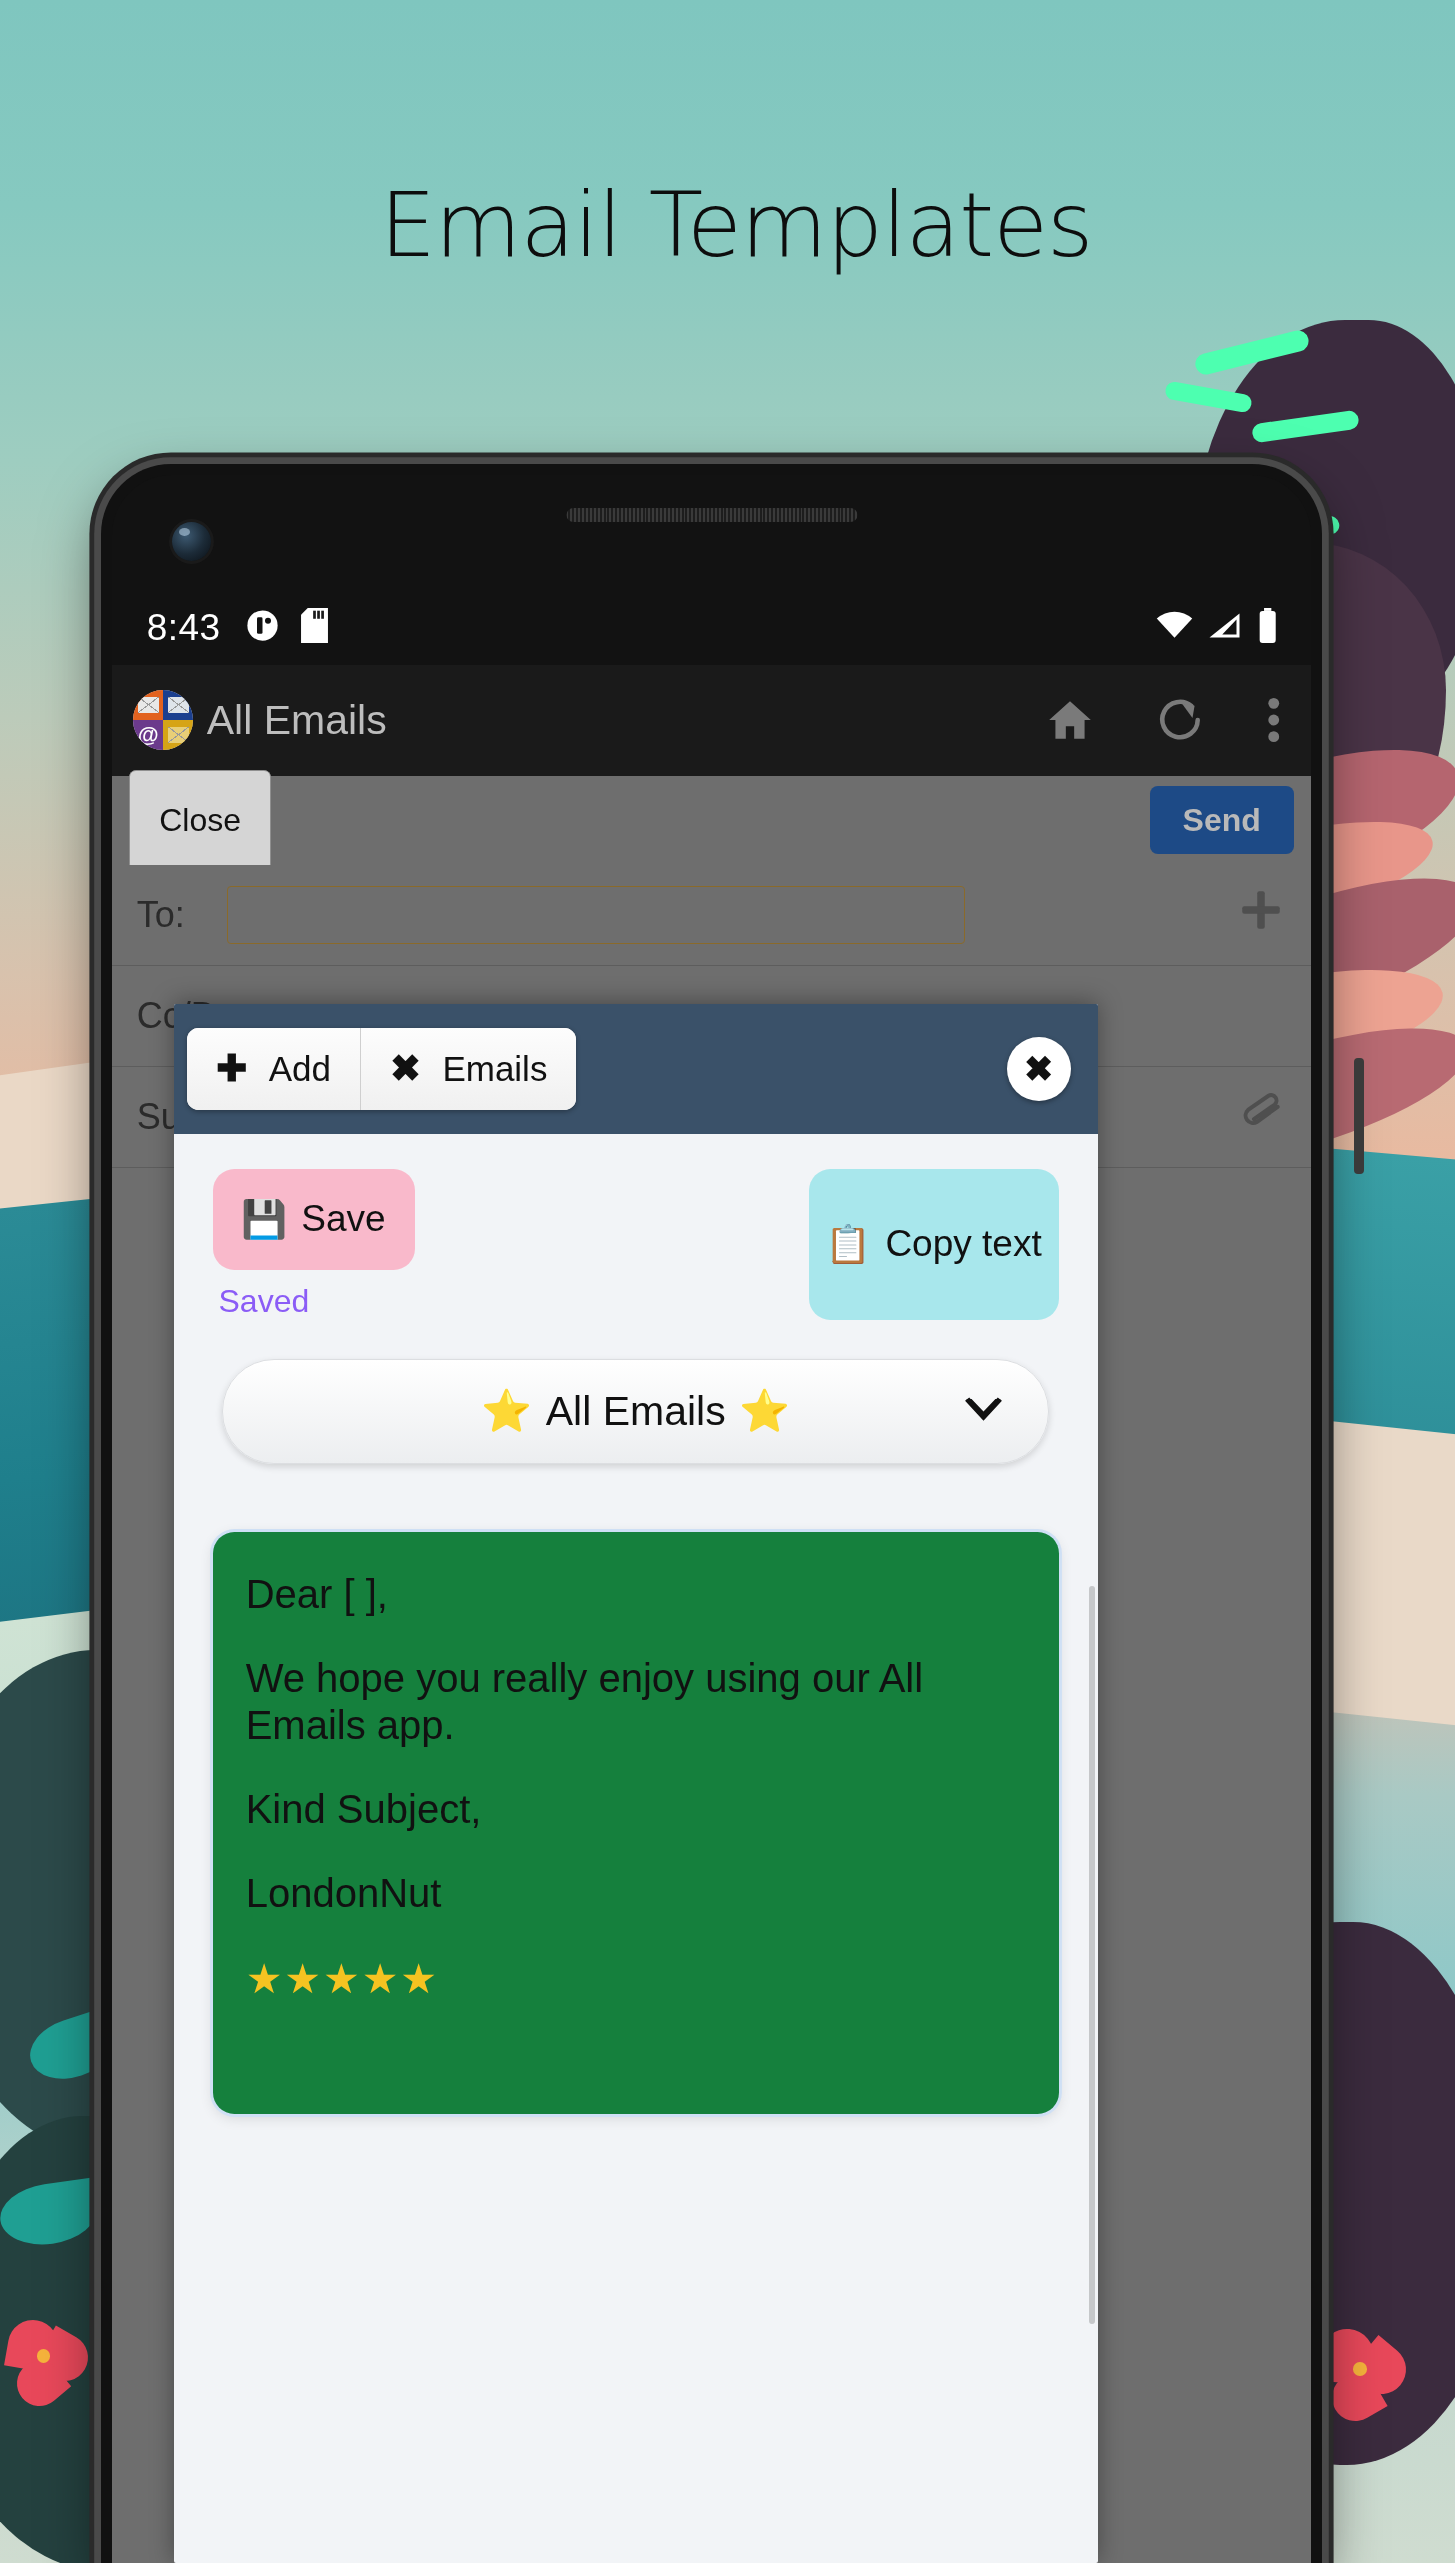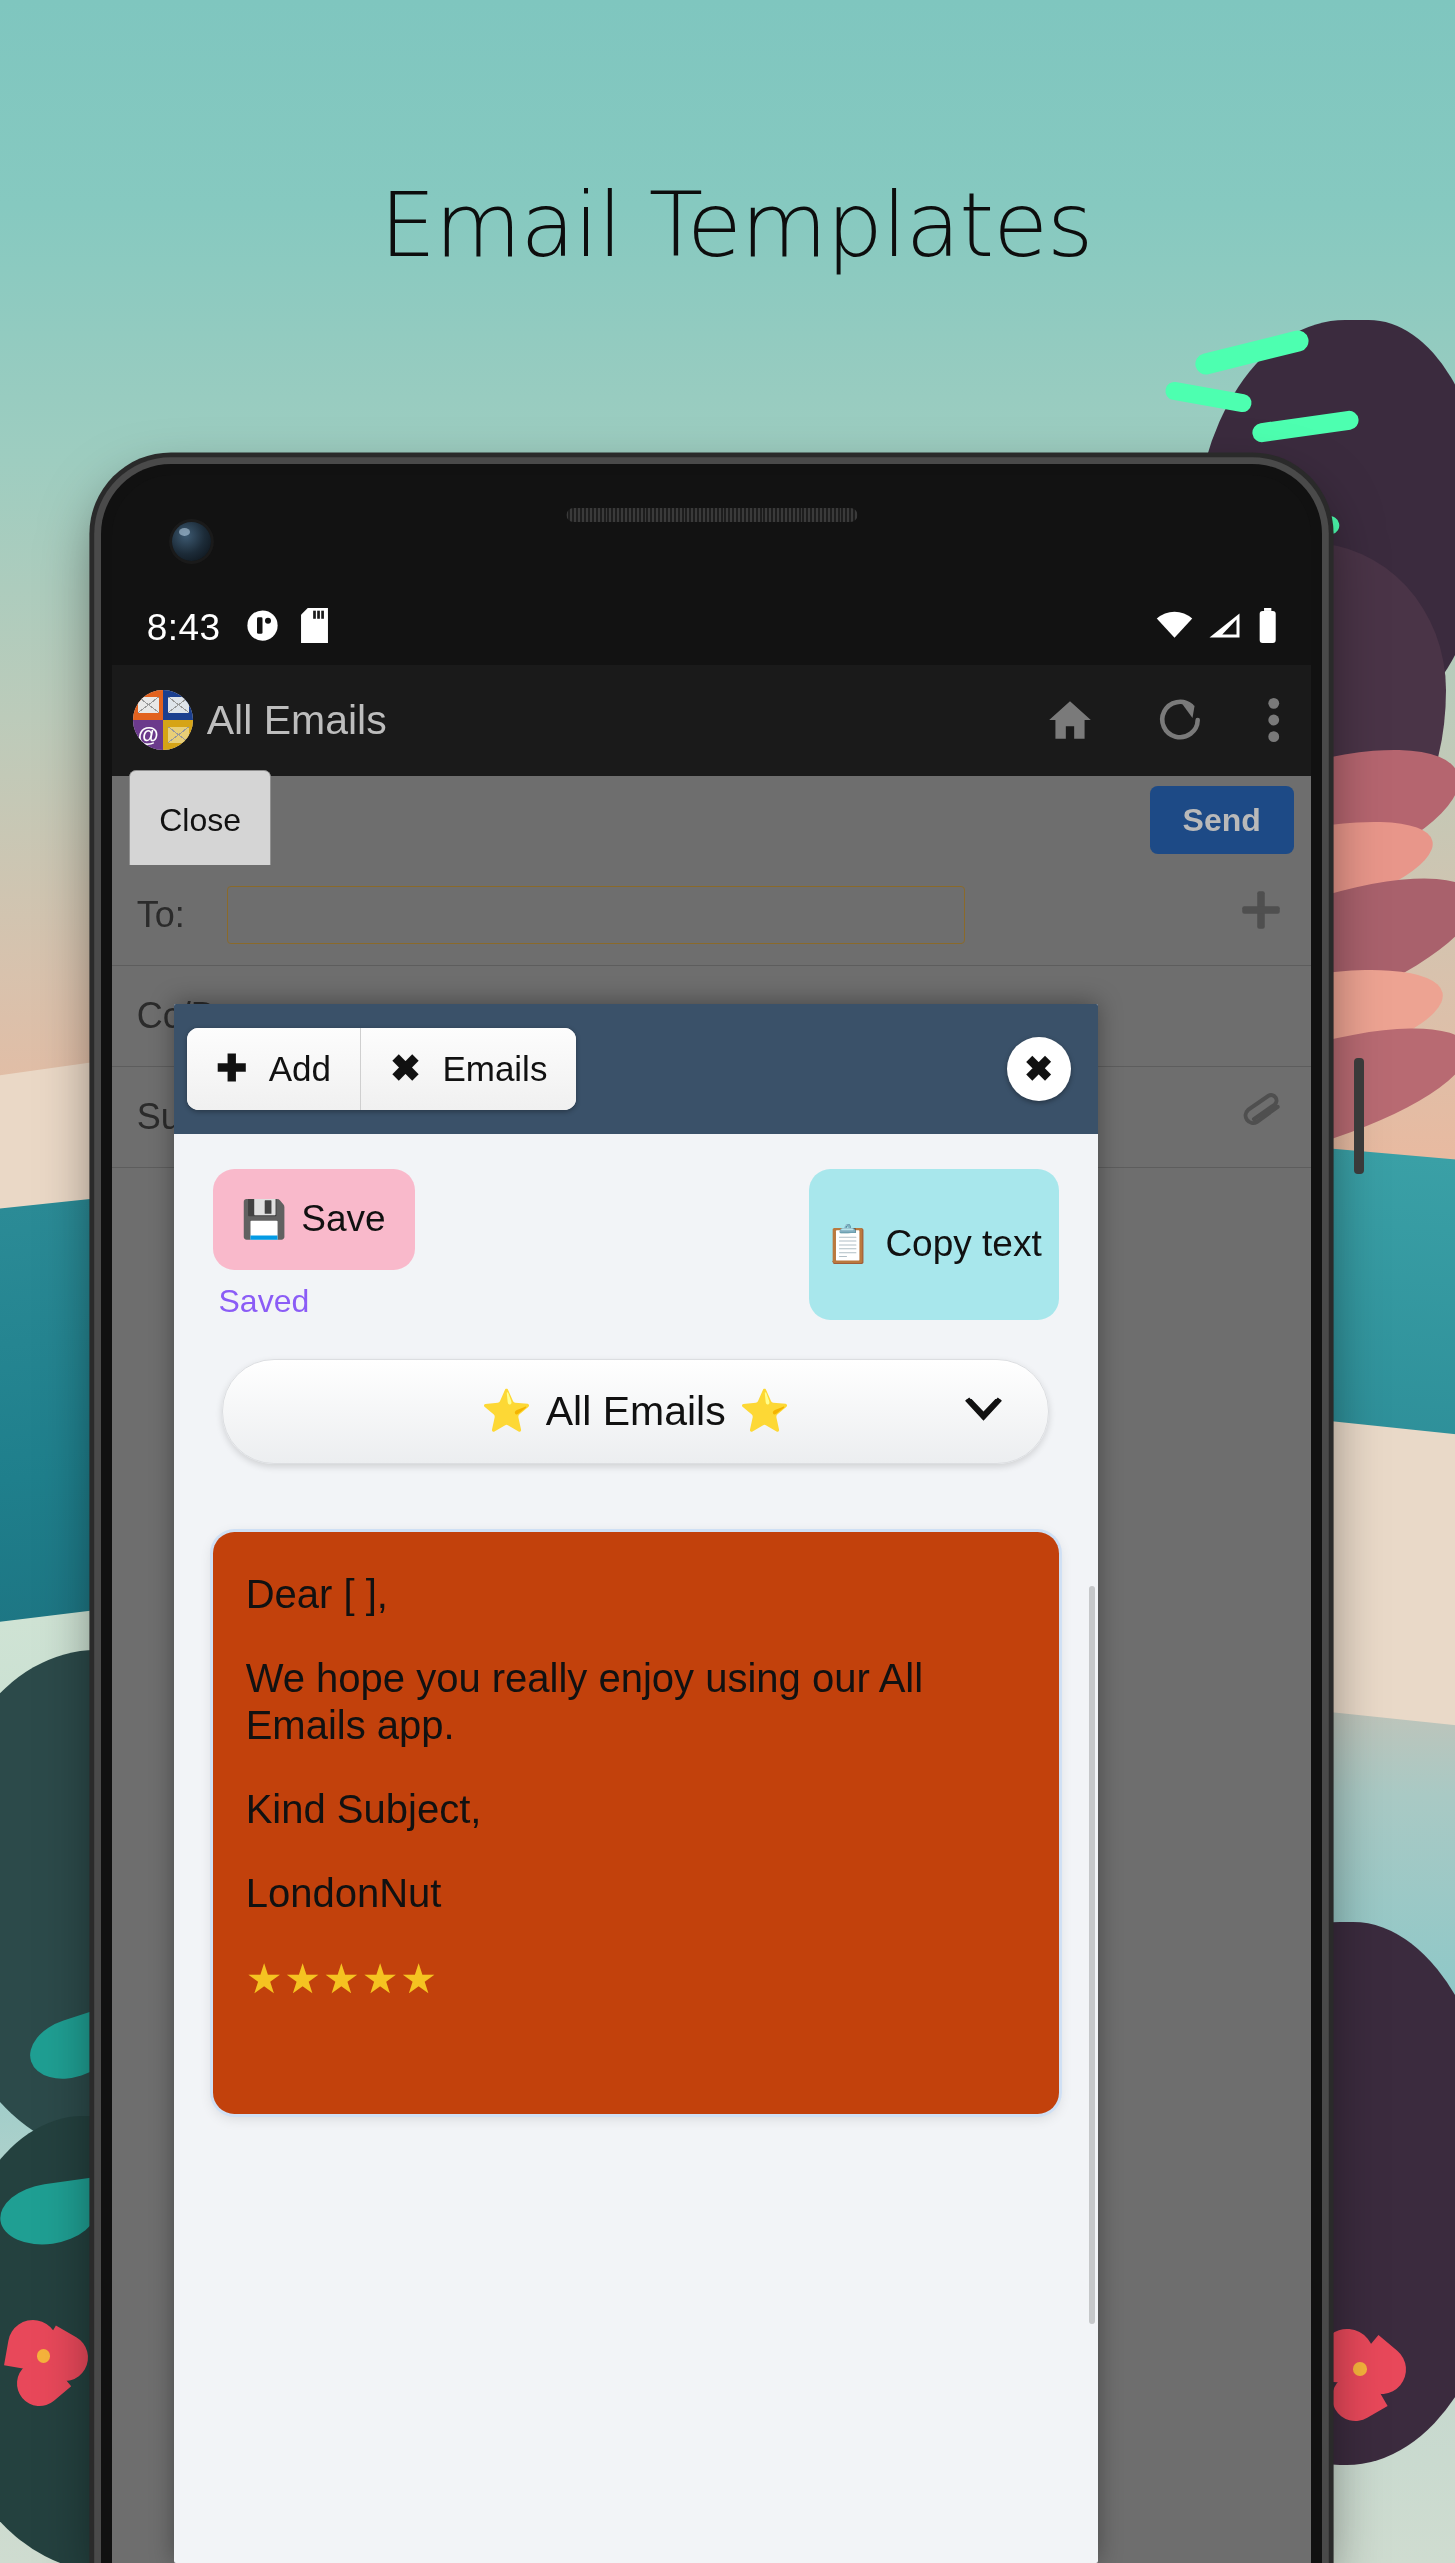--- a/index.html
+++ b/index.html
@@ -277,21 +277,21 @@
   }
   #dropdown-label {
     flex: 1; text-align: center; font-size: 41px; color: #111;
     display: flex; align-items: center; justify-content: center; gap: 13.6px;
   }
   #dd-chevron { position: absolute; right: 45px; font-size: 33px; color:#111;
                 font-weight: 900; }
 
   #email-card {
     margin: 68px 0 0 0;
-    background: #c2410c; border-radius: 21.4px;
+    background: #15803d; border-radius: 21.4px;
     box-shadow: 0 0 0 2.9px #cfe0f5, 0 3.9px 13.6px rgba(0,0,0,.12);
     padding: 39px 33px 35px 33px;
     min-height: 582px;
   }
   .para { font-size: 40px; line-height: 1.18; color: #111; margin-bottom: 37px; }
   .para:last-of-type { margin-bottom: 9.7px; }
   #stars { font-size: 41px; letter-spacing: 1.9px; margin-top: 3.9px; }
   .stars-y { color: #f5c321; }
 
   

